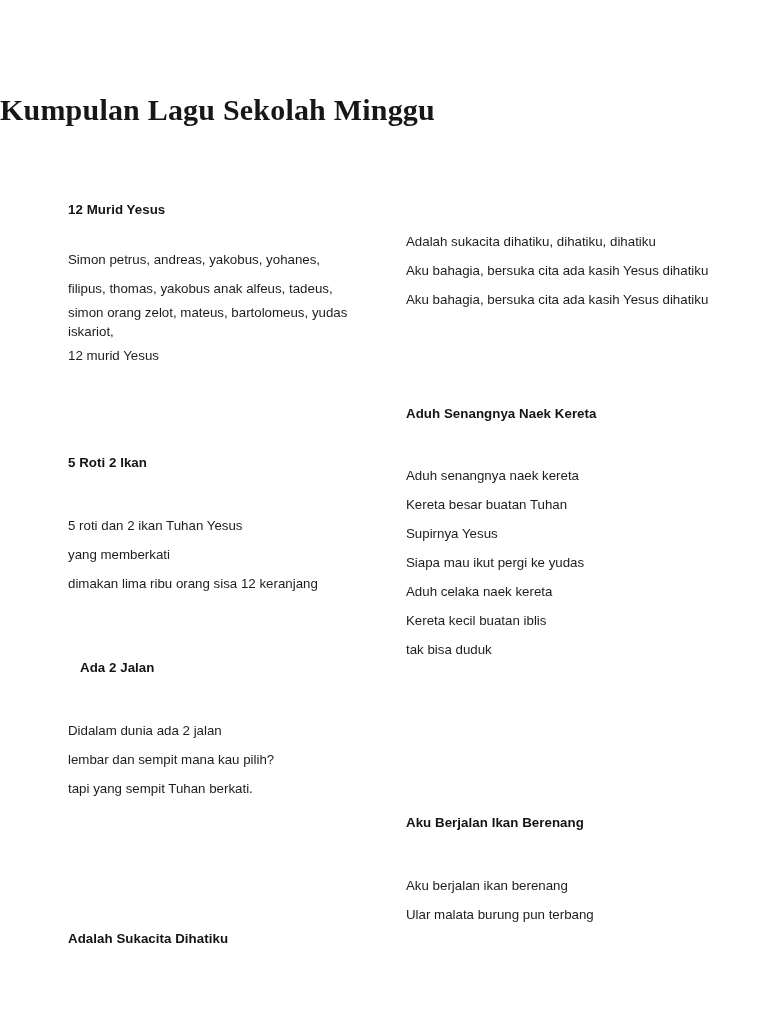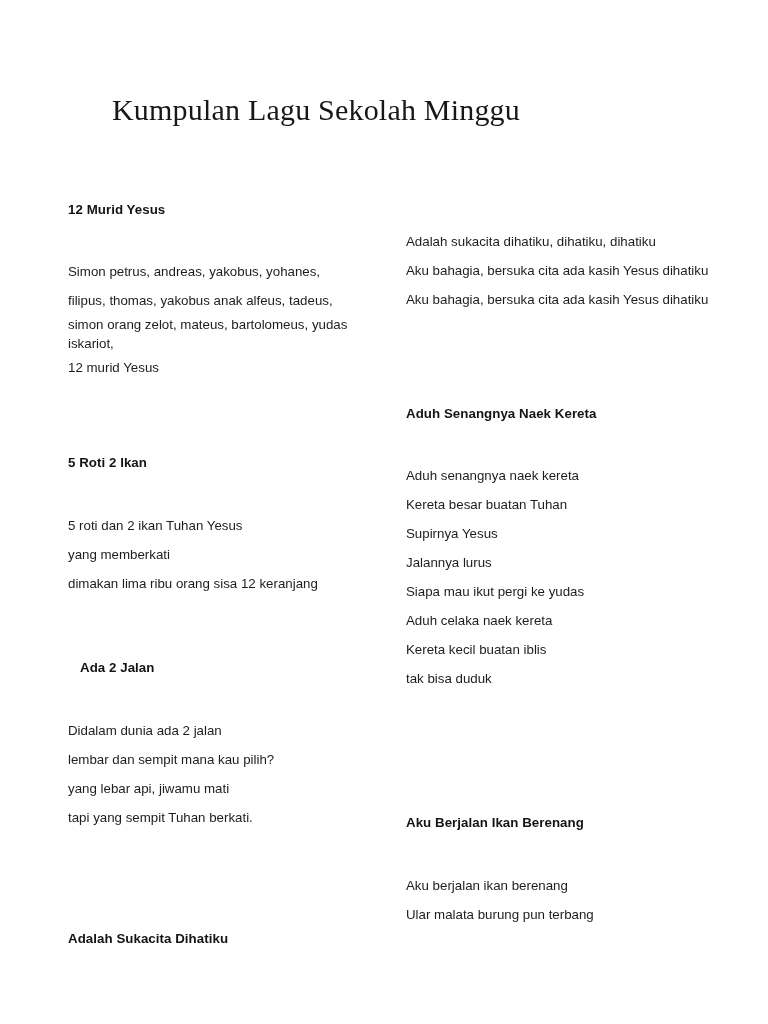--- a/index.html
+++ b/index.html
@@ -23,24 +23,24 @@
     inset: 0;
     background: #ffffff;
   }
 
   
   .doc-title {
     position: absolute;
     left: 0;
     top: 92px;
     width: 632px;
-    text-align: center;
+    text-align: left;
     font-family: "Liberation Serif", "DejaVu Serif", serif;
     font-size: 30px;
-    font-weight: 400;
+    font-weight: 700;
     letter-spacing: 0.2px;
     color: #17171a;
     line-height: 36px;
     white-space: nowrap;
   }
 
   
   .col {
     position: absolute;
     top: 0;
@@ -83,60 +83,58 @@
 </head>
 <body>
 
 <div class="page">
 
   <div class="doc-title">Kumpulan Lagu Sekolah Minggu</div>
 
   <div class="col col-left">
 
     <div class="song-title" style="top:201px;">12 Murid Yesus</div>
-    <div class="stanza" style="top:257px;">
+    <div class="stanza" style="top:245px;">
       <div class="line">Simon petrus, andreas, yakobus, yohanes,</div>
       <div class="line">filipus, thomas, yakobus anak alfeus, tadeus,</div>
       <div class="line wrap">simon orang zelot, mateus, bartolomeus, yudas iskariot,</div>
       <div class="line">12 murid Yesus</div>
     </div>
 
     <div class="song-title" style="top:454px;text-align:right;">5 Roti 2 Ikan</div>
     <div class="stanza" style="top:511px;">
       <div class="line">5 roti dan 2 ikan Tuhan Yesus</div>
       <div class="line">yang memberkati</div>
       <div class="line">dimakan lima ribu orang sisa 12 keranjang</div>
     </div>
 
     <div class="song-title" style="top:659px;margin-left:12px;">Ada 2 Jalan</div>
     <div class="stanza" style="top:716px;">
       <div class="line">Didalam dunia ada 2 jalan</div>
       <div class="line">lembar dan sempit mana kau pilih?</div>
-      <div class="line">yang lebar api, jiwamu mati</div>
       <div class="line">tapi yang sempit Tuhan berkati.</div>
     </div>
 
     <div class="song-title" style="top:894px;margin-top:36px;">Adalah Sukacita Dihatiku</div>
 
   </div>
 
   <div class="col col-right">
 
     <div class="stanza" style="top:227px;">
       <div class="line">Adalah sukacita dihatiku, dihatiku, dihatiku</div>
       <div class="line">Aku bahagia, bersuka cita ada kasih Yesus dihatiku</div>
       <div class="line">Aku bahagia, bersuka cita ada kasih Yesus dihatiku</div>
     </div>
 
     <div class="song-title" style="top:405px;">Aduh Senangnya Naek Kereta</div>
     <div class="stanza" style="top:461px;">
       <div class="line">Aduh senangnya naek kereta</div>
       <div class="line">Kereta besar buatan Tuhan</div>
       <div class="line">Supirnya Yesus</div>
-      <div class="line">Jalannya lurus</div>
       <div class="line">Siapa mau ikut pergi ke yudas</div>
       <div class="line">Aduh celaka naek kereta</div>
       <div class="line">Kereta kecil buatan iblis</div>
       <div class="line">tak bisa duduk</div>
     </div>
 
     <div class="song-title" style="top:814px;">Aku Berjalan Ikan Berenang</div>
     <div class="stanza" style="top:871px;">
       <div class="line">Aku berjalan ikan berenang</div>
       <div class="line">Ular malata burung pun terbang</div>

